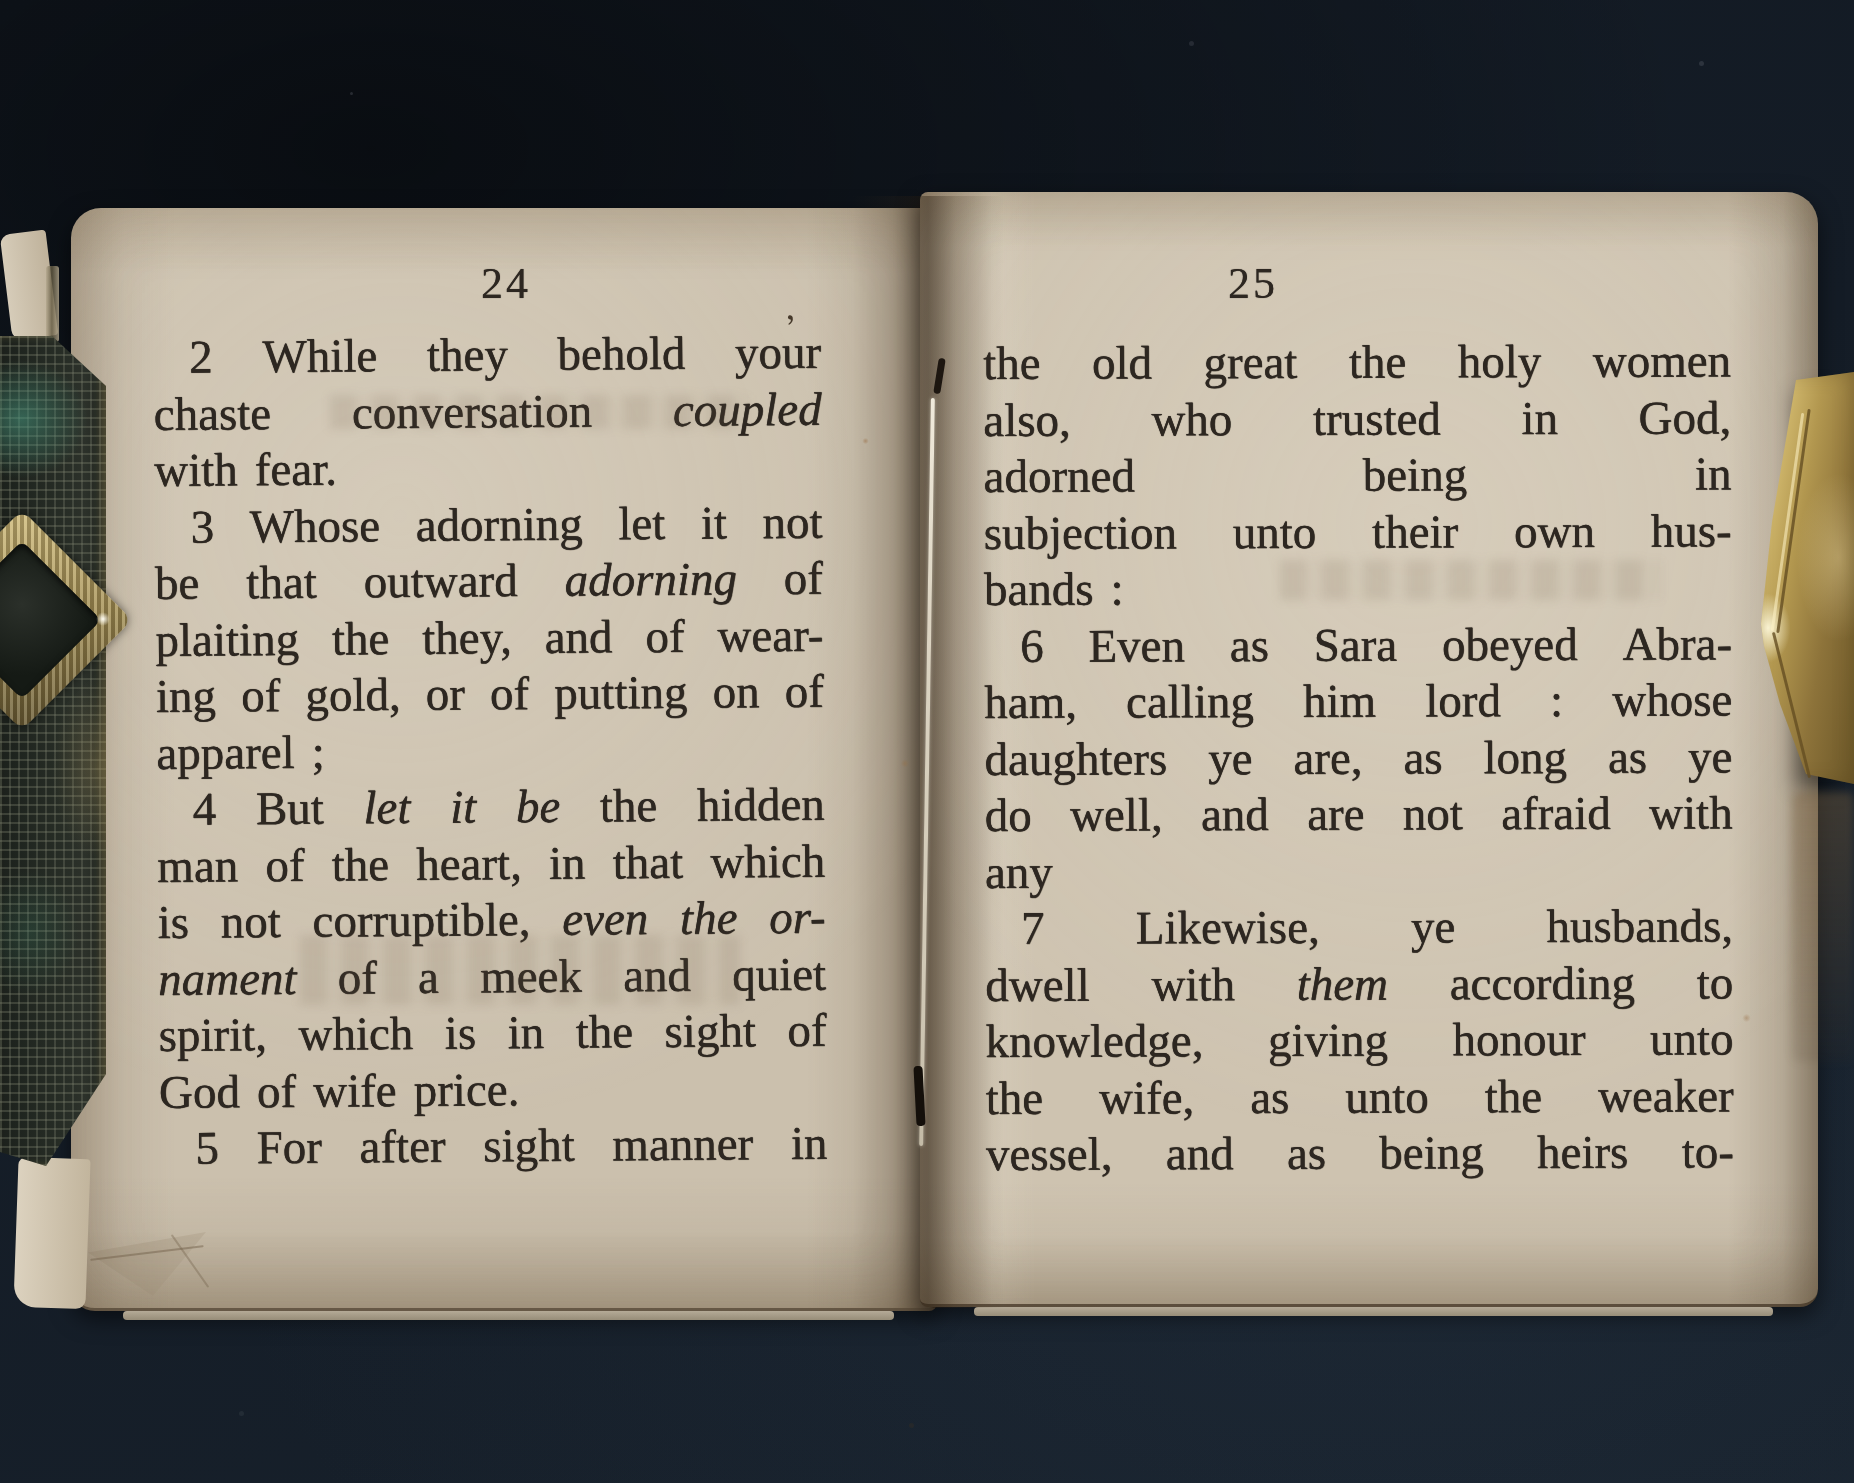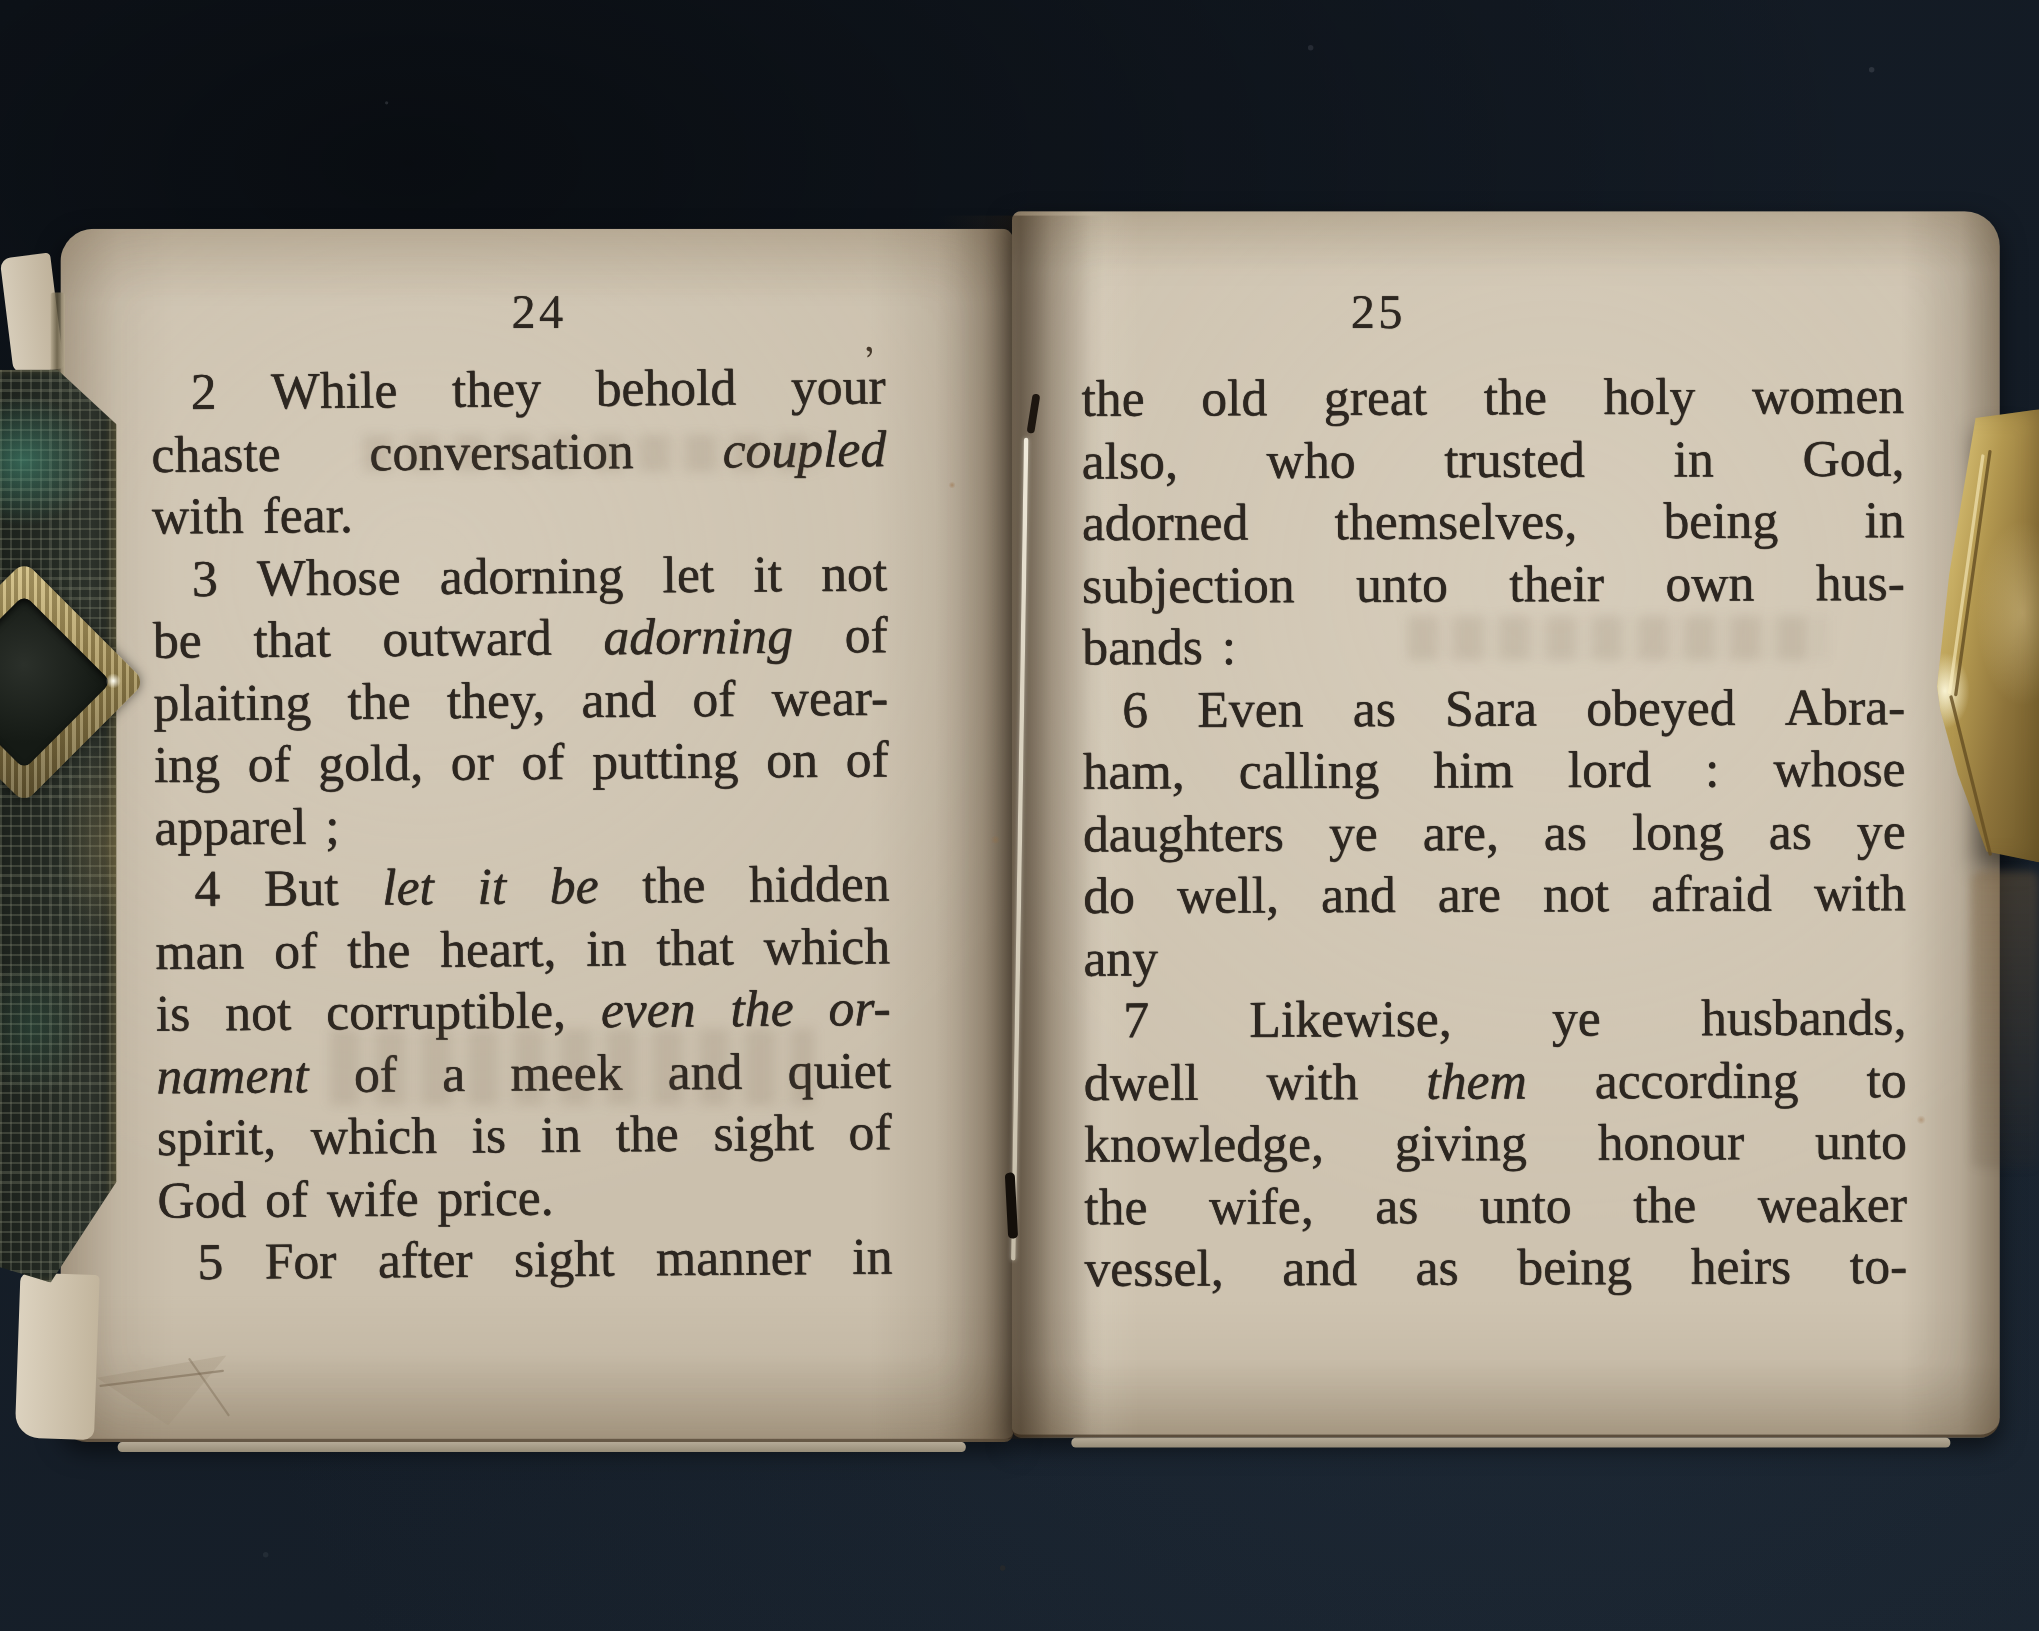--- a/index.html
+++ b/index.html
@@ -4,21 +4,21 @@
 <style>
   html,body{margin:0;padding:0;background:#0d1219;}
   #stage{position:relative;width:1854px;height:1483px;overflow:hidden;
          font-family:"Liberation Serif","DejaVu Serif",serif;
          background:
            radial-gradient(90% 70% at 75% 80%, rgba(46,62,80,0.25), transparent 70%),
            radial-gradient(120% 80% at 20% 10%, rgba(0,0,0,0.5), transparent 60%),
            linear-gradient(160deg,#121922 0%, #141c26 45%, #18222d 100%);}
   
   .page{position:absolute;}
-  #left-page{left:55px;top:208px;width:866px;height:1100px;
+  #left-page{left:71px;top:208px;width:866px;height:1100px;
     border-radius:30px 10px 8px 24px;
     background:
       radial-gradient(120% 90% at 38% 28%, rgba(255,250,238,0.18), transparent 62%),
       linear-gradient(90deg, rgba(92,74,52,0.30) 0%, rgba(92,74,52,0.08) 6%, transparent 12%),
       linear-gradient(270deg, rgba(78,60,38,0.40) 0%, rgba(78,60,38,0.14) 6%, transparent 15%),
       linear-gradient(0deg, rgba(92,74,48,0.32) 0%, rgba(92,74,48,0.06) 7%, transparent 12%),
       linear-gradient(180deg, rgba(120,100,70,0.20) 0%, transparent 6%),
       #cbc0ad;
     box-shadow: inset 0 0 70px rgba(112,92,62,0.22), 0 8px 22px rgba(0,0,0,0.55);
     border-bottom:3px solid rgba(72,58,40,0.75);}
@@ -266,21 +266,20 @@
         </div>
         <div class="line just">
           <span>also,</span>
           <span>who</span>
           <span>trusted</span>
           <span>in</span>
           <span>God,</span>
         </div>
         <div class="line just">
           <span>adorned</span>
-          <span>themselves,</span>
           <span>being</span>
           <span>in</span>
         </div>
         <div class="line just">
           <span>subjection</span>
           <span>unto</span>
           <span>their</span>
           <span>own</span>
           <span>hus-</span>
         </div>

